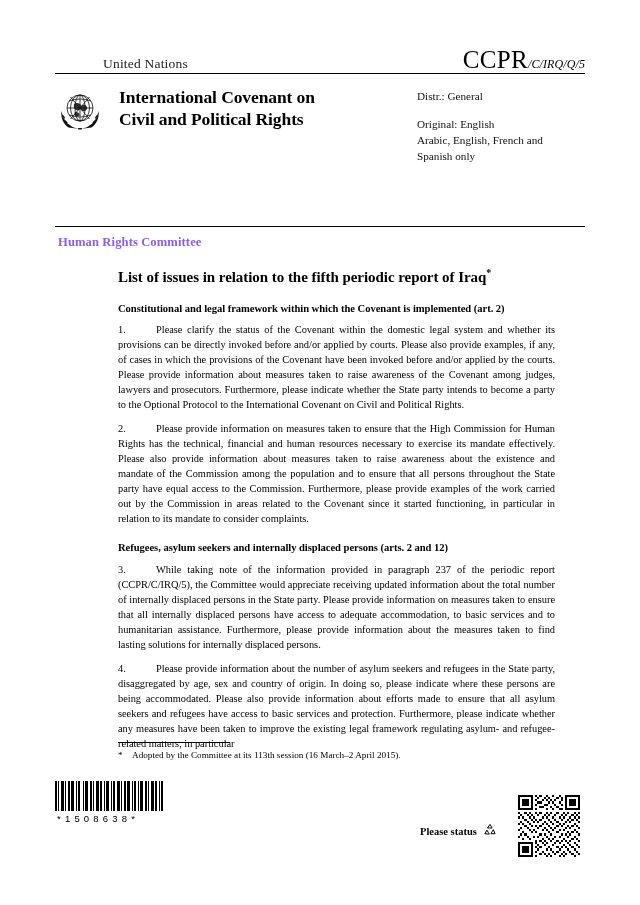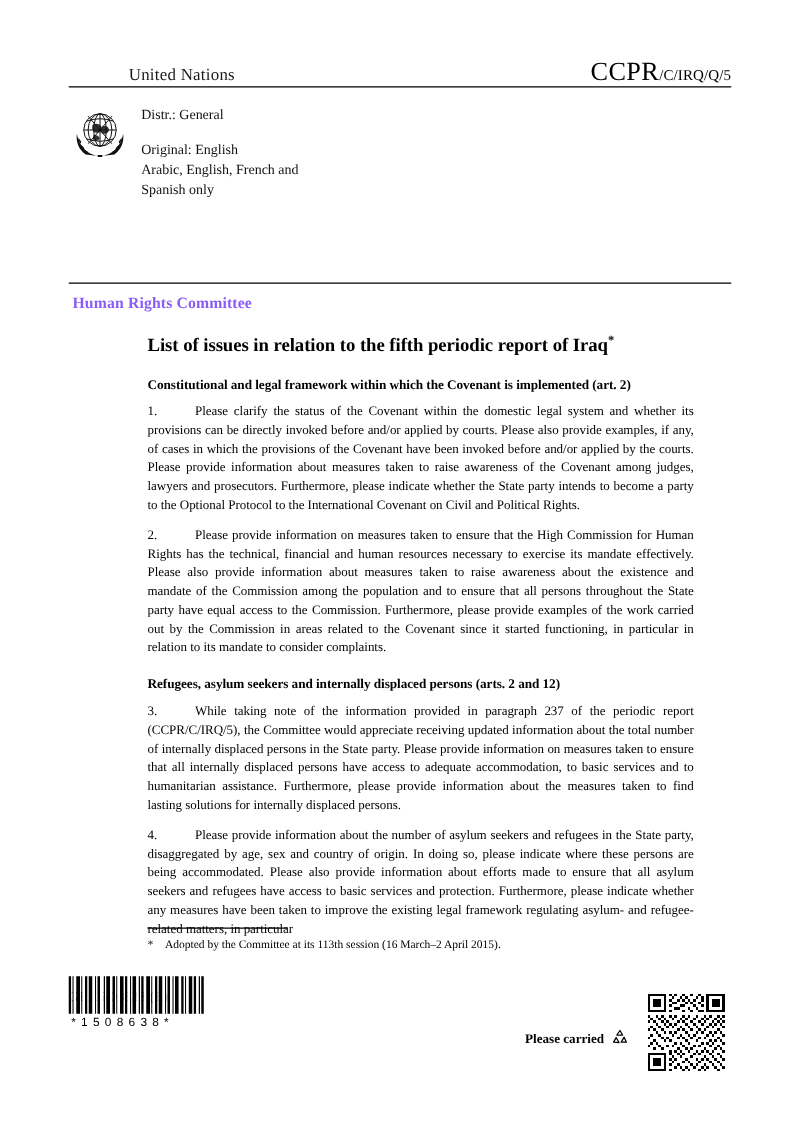--- a/index.html
+++ b/index.html
@@ -40,26 +40,27 @@
     letter-spacing: 0.2px;
     padding-left: 48px;
   }
   .doc-symbol {
     font-family: "Liberation Serif", serif;
     color: #000;
     white-space: nowrap;
     line-height: 1;
   }
   .doc-symbol .big {
-    font-size: 21px;
+    font-size: 25px;
     letter-spacing: 0.3px;
   }
   .doc-symbol .small {
     font-size: 12px;
     letter-spacing: 0.1px;
+    font-style: italic;
   }
   .mast-rule {
     border-top: 1.6px solid #000;
     width: 100%;
     margin: 0;
   }
   .mast-body {
     display: flex;
     margin-top: 9px;
   }
@@ -273,20 +274,24 @@
             <path d="M19 68 q-4 -5 -5 -10 q4 3 6 7 z"></path>
             <path d="M30 84 q-5 -3 -8 -7 q5 1 9 4 z"></path>
             <path d="M76 78 q4 -4 6 -9 q-4 2 -7 6 z"></path>
             <path d="M81 68 q4 -5 5 -10 q-4 3 -6 7 z"></path>
             <path d="M70 84 q5 -3 8 -7 q-5 1 -9 4 z"></path>
             <rect x="46" y="86" width="8" height="3" rx="1.4"></rect>
           </g>
         </svg>
       </div>
 
+      <div class="covenant-title">
+        <div>International Covenant on</div>
+        <div>Civil and Political Rights</div>
+      </div>
 
       <div class="distr-block">
         <div>Distr.: General</div>
         <div class="gap"></div>
         <div>Original: English</div>
         <div>Arabic, English, French and</div>
         <div>Spanish only</div>
       </div>
 
     </div>
@@ -381,21 +386,21 @@
       <i style="width:2px"></i>
         <i style="width:2px;background:#fff"></i>
       <i style="width:1px"></i>
         <i style="width:1px;background:#fff"></i>
       <i style="width:2px"></i>
     </div>
     <div class="barcode-digits">*1508638*</div>
   </div>
 
   <div class="recycle">
-    <span>Please carried</span>
+    <span>Please status</span>
     <span>
       <svg width="16" height="16" viewBox="0 0 24 24" aria-hidden="true">
         <g fill="none" stroke="#000" stroke-width="1.5" stroke-linejoin="round">
           <path d="M12 3.6 L15.1 9 L11.2 9 L8.2 9 z"></path>
           <path d="M4.3 17.6 L7.4 12.2 L9.4 15.6 L10.9 18.2 z"></path>
           <path d="M19.7 17.6 L13.4 17.6 L15.4 14.2 L16.9 11.6 z"></path>
         </g>
       </svg>
     </span>
   </div>

